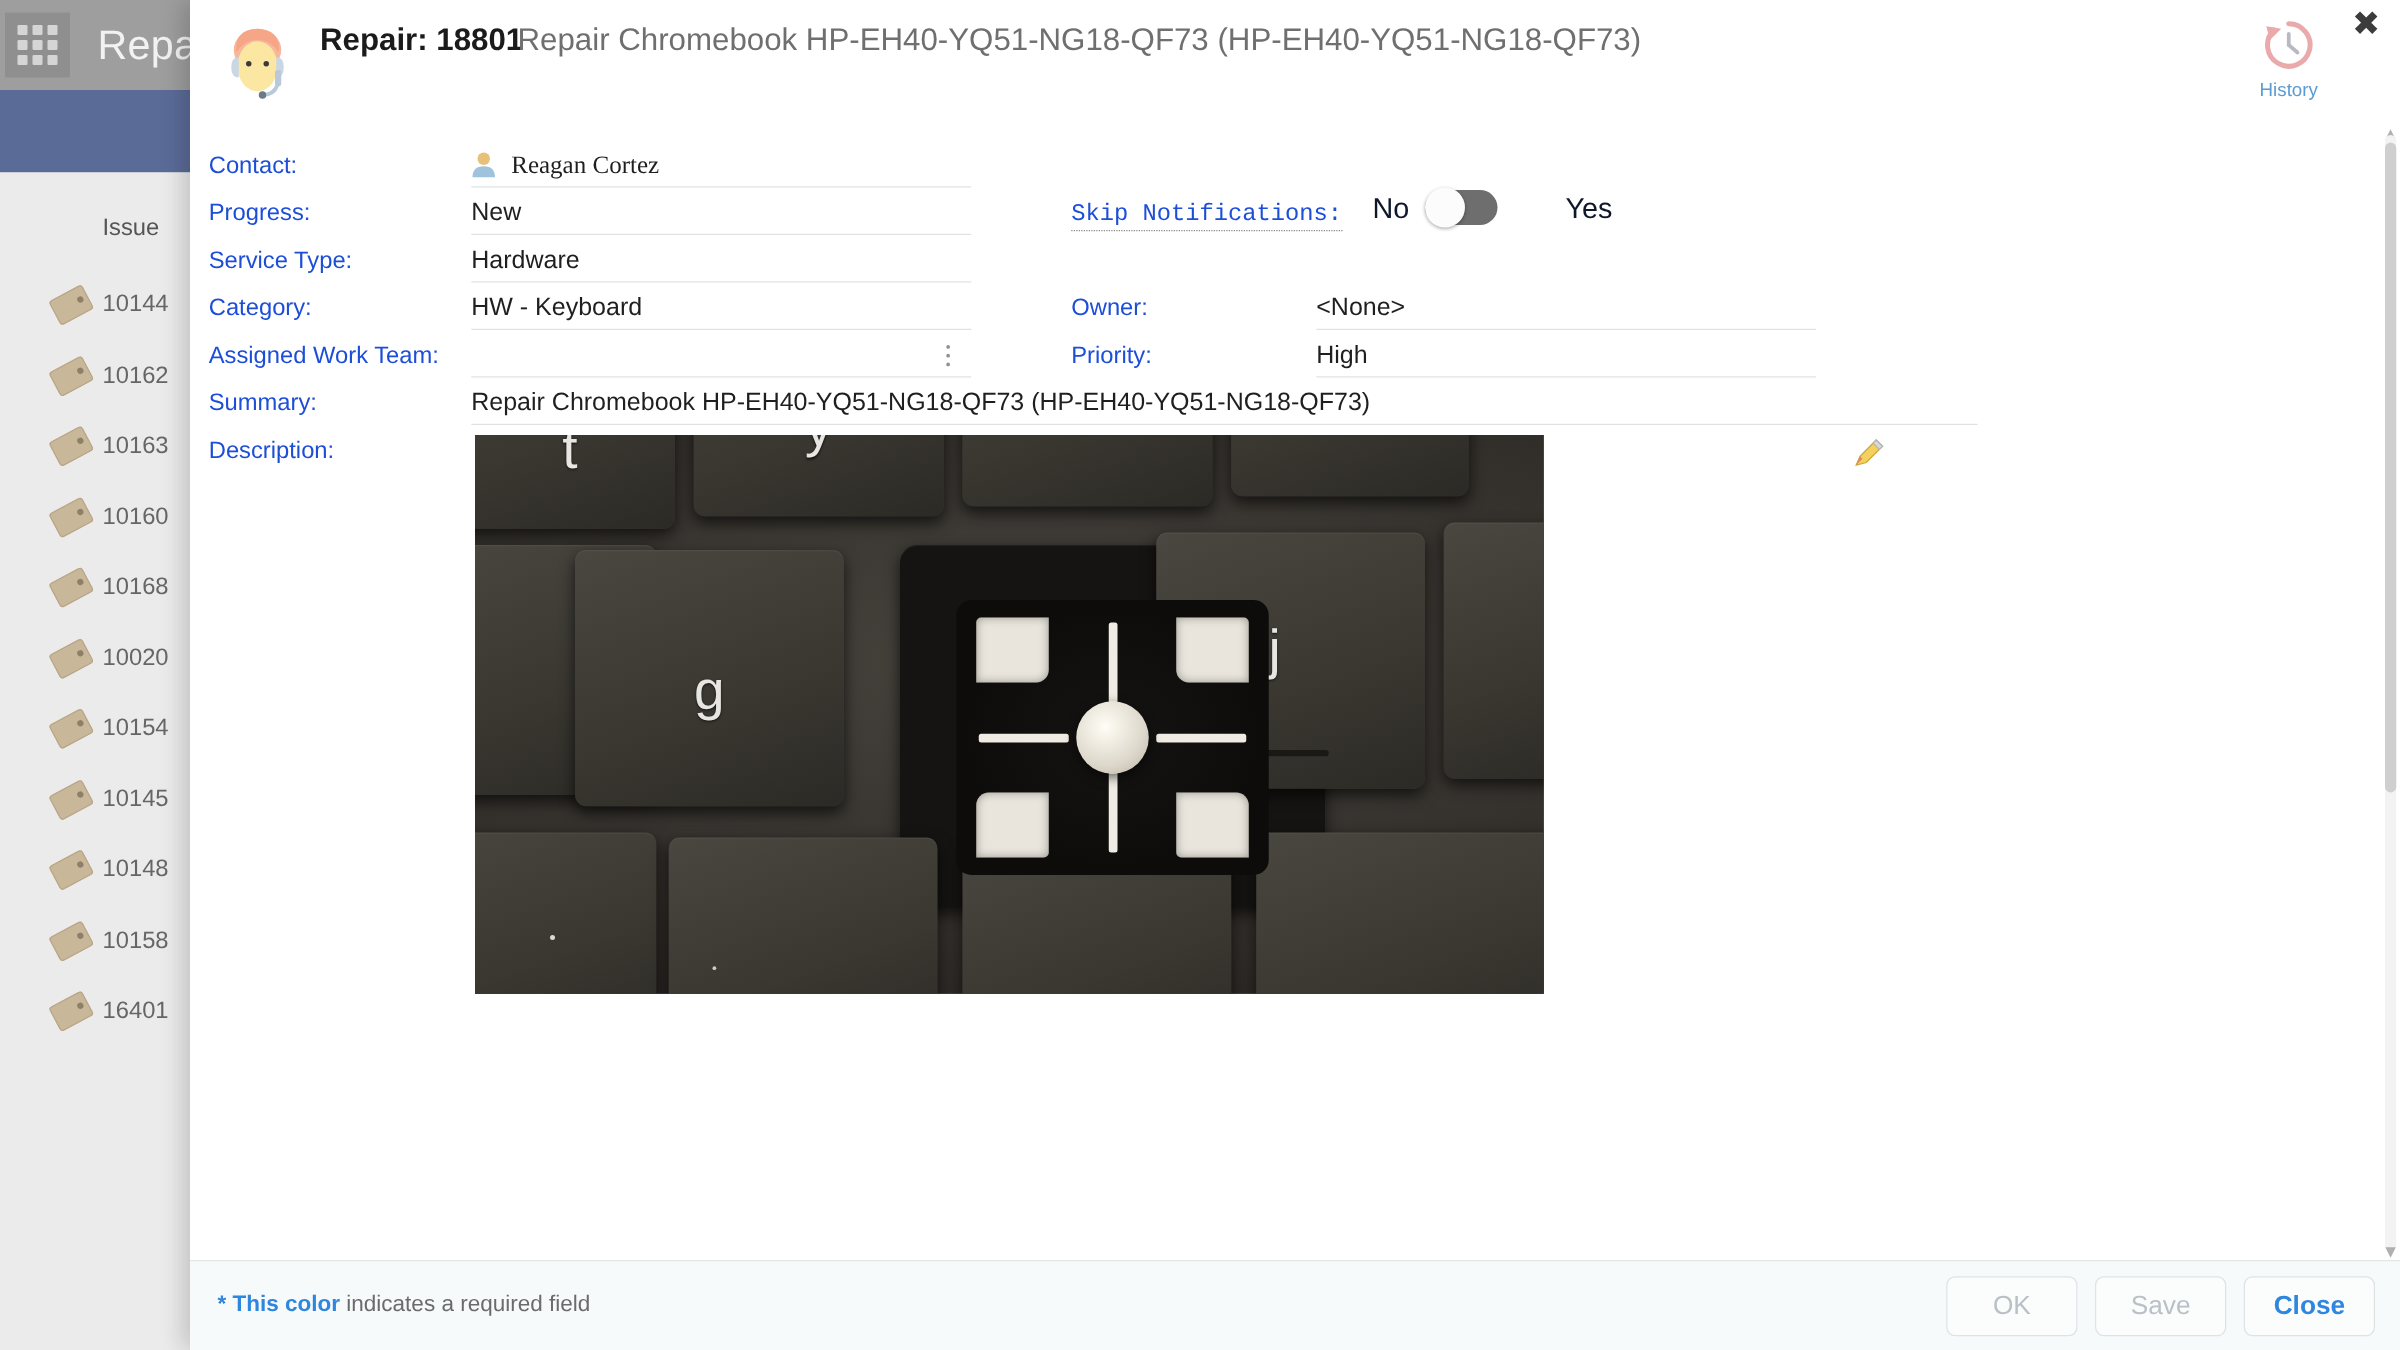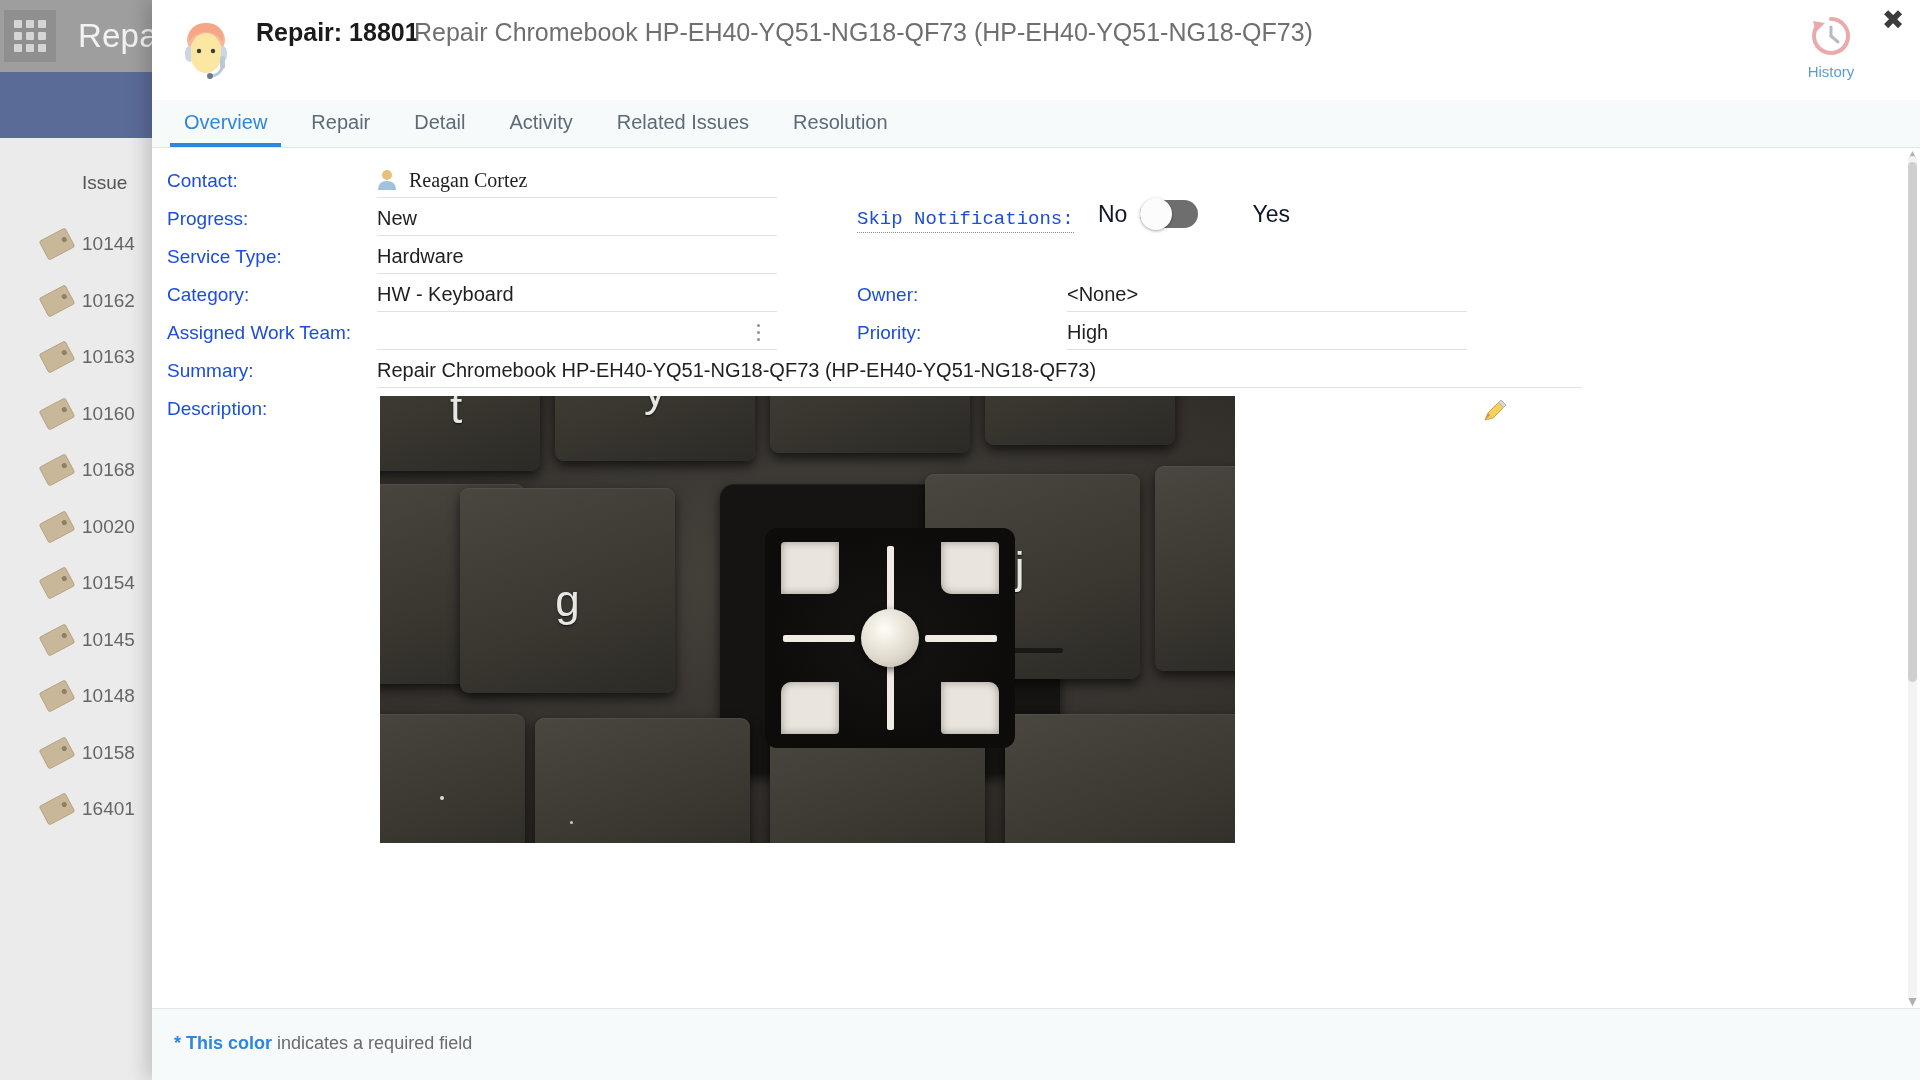--- a/index.html
+++ b/index.html
@@ -187,21 +187,21 @@
   }
 
   #summary-wrap { left: 215px; width: 1205px; }
   #summary-wrap .field-value { font-size: 20px; }
 
   
   #row-skipnotify { left: 700px; top: 50px; }
   #row-owner      { left: 700px; top: 126px; }
   #row-priority   { left: 700px; top: 164px; }
   .lbl-right { left: 5px; top: 10px; }
-  .val-right { left: 215px; width: 400px; }
+  .val-right { left: 201px; width: 400px; }
 
   #toggle-group {
     position: absolute; left: 205px; top: 2px;
     display: flex; align-items: center; gap: 13px;
   }
   .toggle-side-label { font-size: 23px; color: #0f172a; margin-left: 41px; }
   #skip-toggle {
     position: relative; width: 58px; height: 28px;
     background: #6e6e6e; border-radius: 15px; cursor: pointer;
   }
@@ -380,28 +380,20 @@
         <polygon points="4,7 16,9 7,18" fill="#eaa9ab"></polygon>
         <line x1="22" y1="22" x2="22" y2="13" stroke="#b9b9c2" stroke-width="3" stroke-linecap="round"></line>
         <line x1="22" y1="22" x2="29" y2="28" stroke="#b9b9c2" stroke-width="3" stroke-linecap="round"></line>
       </svg>
       <div id="history-label">History</div>
     </div>
 
     <div id="close-icon">✖</div>
   </div>
 
-  <div id="tabs">
-      <div class="tab active"><span>Overview</span></div>
-      <div class="tab"><span>Repair</span></div>
-      <div class="tab"><span>Detail</span></div>
-      <div class="tab"><span>Activity</span></div>
-      <div class="tab"><span>Related Issues</span></div>
-      <div class="tab"><span>Resolution</span></div>
-    </div>
 
   <div id="modal-body">
     <div id="form">
 
       <div class="field-row" id="row-contact">
         <div class="field-label lbl-left">Contact:</div>
         <div class="field-value-wrap val-left">
           <span id="contact-person-icon">
             <svg viewBox="0 0 20 22" width="20" height="22">
               <circle cx="10" cy="7" r="5" fill="#e8c07a"></circle>
@@ -542,14 +534,25 @@
     <div id="scroll-thumb"></div>
     <div id="scroll-down">▼</div>
   </div>
 
   <div id="modal-footer">
     <div id="required-note">
       <span class="star">*</span>
       <span class="colorword">This color</span>
       <span> indicates a required field</span>
     </div>
+    <div id="footer-buttons">
+        <div class="footer-btn">
+          <span>OK</span>
+        </div>
+        <div class="footer-btn">
+          <span>Save</span>
+        </div>
+        <div class="footer-btn enabled">
+          <span>Close</span>
+        </div>
+      </div>
   </div>
 </div>
 
 </body></html>

